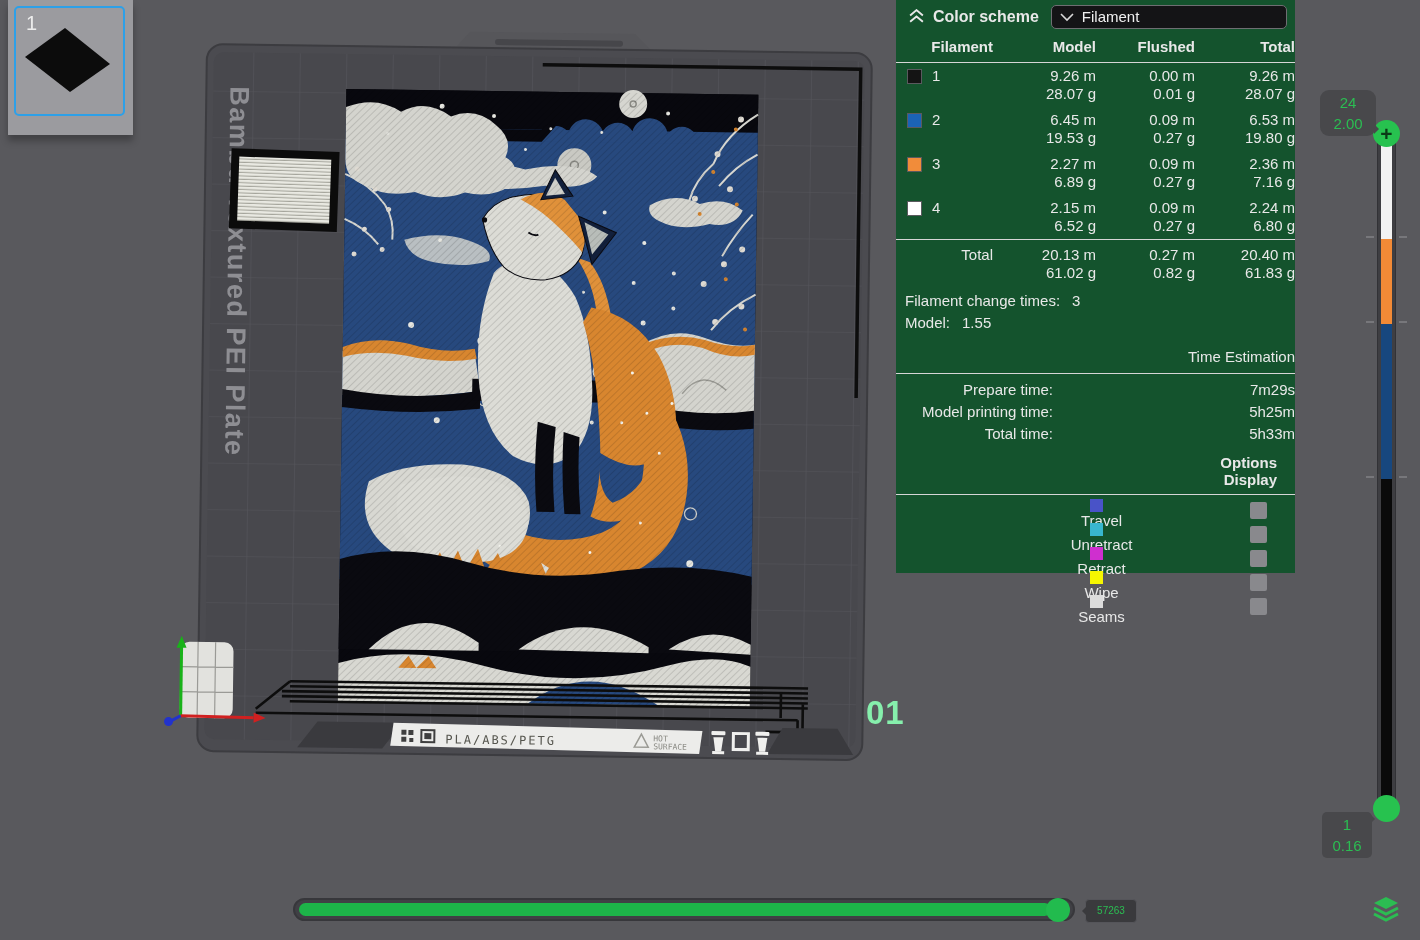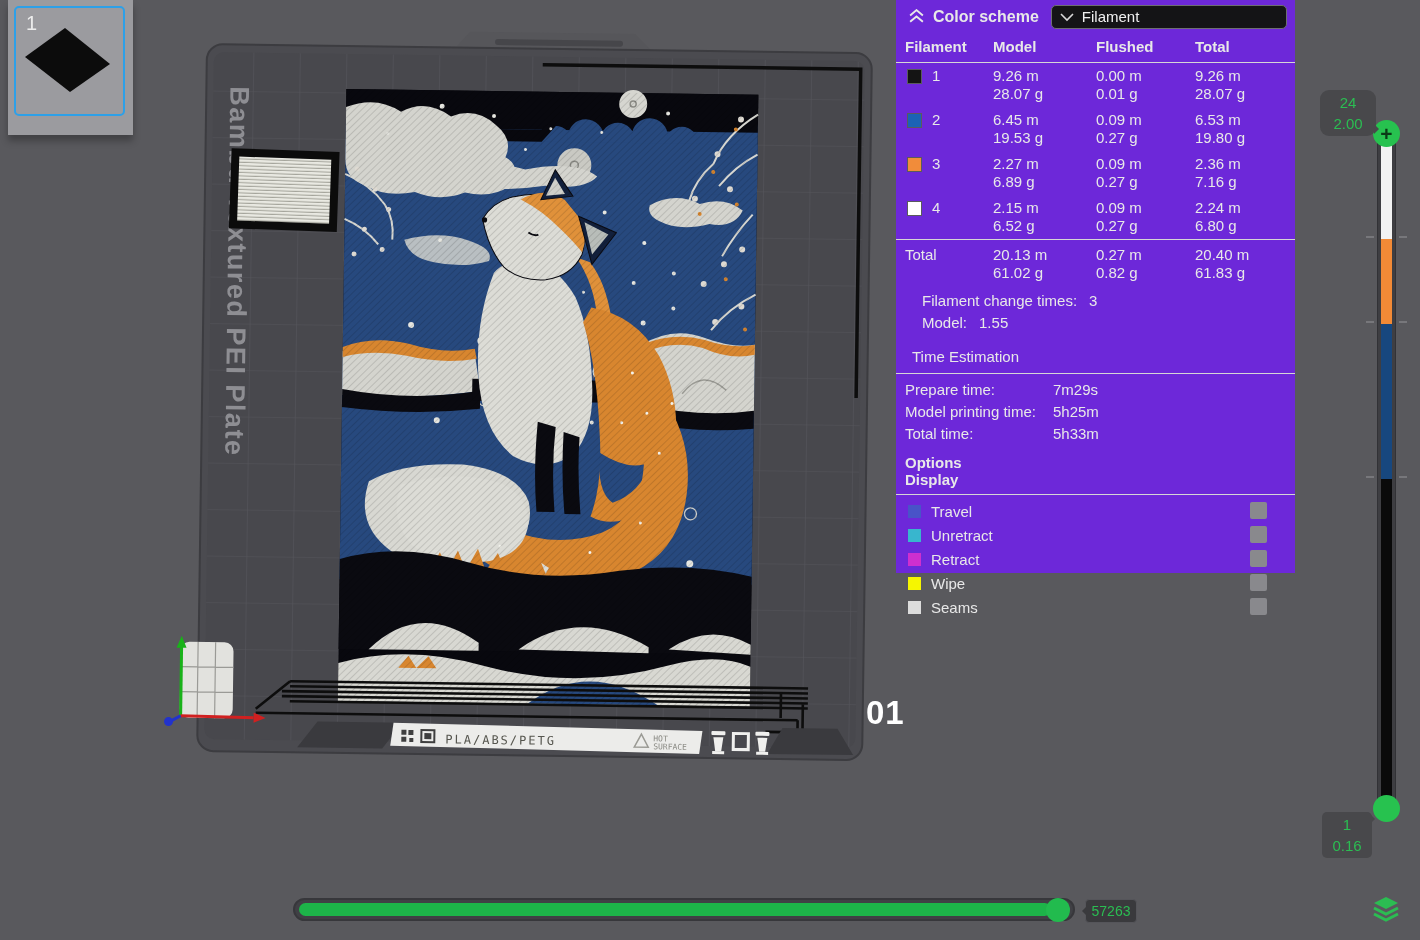--- a/index.html
+++ b/index.html
@@ -6,67 +6,67 @@
     background:#59595d;font-family:"Liberation Sans",sans-serif;position:relative;}
   
   #scene{position:absolute;left:0;top:0;z-index:0;}
   
   .plate-thumb{position:absolute;left:8px;top:0;width:125px;height:135px;background:#9b9b9f;
     box-shadow:0 6px 7px rgba(0,0,0,.28);z-index:5;}
   .plate-thumb .sel{position:absolute;left:6px;top:6px;width:107px;height:106px;
     border:2px solid #2da0e8;border-radius:5px;}
   .plate-thumb .num{position:absolute;left:18px;top:12px;font-size:20px;color:#ececec;}
   
-  .panel{position:absolute;left:896px;top:0;width:399px;height:573px;background:#6d28d9;
-    color:#e8e8e8;font-size:15px;z-index:6;box-sizing:border-box;padding:0 0 0 0;}
+  .panel{position:absolute;left:896px;top:0;width:399px;height:573px;background:#14532d;
+    color:#e8e8e8;font-size:15px;z-index:6;box-sizing:border-box;padding:0 0 0 0;text-align:right;}
   .panel .hdr{display:flex;align-items:center;height:33px;padding-left:12px;}
   .panel .hdr .title{font-weight:bold;font-size:16px;margin:0 10px 0 8px;white-space:nowrap;}
   .dropdown{width:236px;height:24px;border:1px solid #6e6e72;border-radius:5px;background:#141416;
     display:flex;align-items:center;padding:0 8px;box-sizing:border-box;margin-left:2px;}
   .dropdown span{margin-left:8px;font-size:15px;color:#f0f0f0;}
   .ftable{border-bottom:0;}
   .frow{display:grid;grid-template-columns:88px 103px 99px auto;padding:4px 0 4px 9px;line-height:18px;}
   .frow.head{font-weight:bold;padding:5px 0 6px 9px;border-bottom:1px solid #d6d6d6;}
   .frow.total{border-top:1px solid #d6d6d6;padding-top:6px;}
   .fid{display:flex;align-items:flex-start;}
   .swatch{width:13px;height:13px;margin:2px 10px 0 2px;border:1px solid #5a5a5e;flex:none;}
-  .infoline{display:flex;padding-left:26px;line-height:22px;}
+  .infoline{display:flex;padding-left:9px;line-height:22px;}
   .infoline .val{margin-left:12px;}
   .sect{font-weight:normal;padding:10px 0 8px 16px;}
   .hrule{border-bottom:1px solid #d6d6d6;}
   .trow{display:grid;grid-template-columns:148px auto;padding-left:9px;line-height:22px;}
   .opt-hdr{display:flex;justify-content:space-between;font-weight:bold;
     padding:9px 18px 6px 9px;border-bottom:1px solid #d6d6d6;flex-direction:column;}
-  .optrow{display:flex;align-items:center;height:24px;padding-left:12px;position:relative;}
+  .optrow{display:flex;align-items:center;height:24px;padding-left:12px;position:relative;flex-direction:column;}
   .optrow .oswatch{width:13px;height:13px;margin-right:10px;flex:none;}
   .optrow .cb{position:absolute;right:28px;top:3px;width:17px;height:17px;background:#89898d;border-radius:2px;}
   
   .vtrack{position:absolute;left:1377px;top:127px;width:19px;height:688px;background:#3e3e42;
     border:1px solid #323236;border-radius:10px;z-index:4;box-sizing:border-box;}
   .vseg{position:absolute;left:3px;width:11px;}
   .vhandle{position:absolute;width:27px;height:27px;border-radius:50%;background:#27c24f;z-index:5;
     display:flex;align-items:center;justify-content:center;color:#0b3a17;font-size:21px;font-weight:bold;line-height:1;}
   .tick{position:absolute;width:8px;height:2px;background:#77777b;z-index:3;}
   .ttip{position:absolute;background:#48484b;border-radius:5px;color:#2bbd52;font-size:15px;
     text-align:center;line-height:21px;z-index:5;padding:2px 4px;}
   .ttip:after{content:"";position:absolute;right:-8px;border:5px solid transparent;border-left-color:#48484b;}
   .ttip.top:after{bottom:2px;}
   .ttip.bot:after{top:2px;}
   
   .htrack{position:absolute;left:293px;top:898px;width:782px;height:23px;background:#404045;
     border:2px solid #37373b;border-radius:13px;z-index:4;box-sizing:border-box;}
   .hfill{position:absolute;left:4px;top:3px;width:752px;height:13px;border-radius:7px;background:#1db449;}
   .hhandle{position:absolute;left:1046px;top:898px;width:24px;height:24px;border-radius:50%;background:#22bb4e;z-index:5;}
   .valbox{position:absolute;left:1085px;top:899px;width:50px;height:22px;background:#3a3a3d;
-    border:1px solid #55555a;border-radius:4px;color:#2bbd52;font-size:14px;text-align:center;
+    border:1px solid #55555a;border-radius:4px;color:#2bbd52;font-size:10px;text-align:center;
     line-height:22px;z-index:5;}
   .valbox:before{content:"";position:absolute;left:-9px;top:6px;border:5px solid transparent;border-right-color:#3a3a3d;}
   
   .plate-num{position:absolute;left:866px;top:694px;font-size:33px;font-weight:bold;
-    color:#ffffff;letter-spacing:1px;z-index:3;}
+    color:#86efac;letter-spacing:1px;z-index:3;}
   .layers-ico{position:absolute;left:1371px;top:894px;z-index:5;}
 </style>
 </head>
 <body>
 
 <svg id="scene" width="1420" height="940" viewBox="0 0 1420 940">
   <defs>
     <pattern id="grid" width="46.5" height="46.5" patternUnits="userSpaceOnUse">
       <path d="M 46.5 0 L 0 0 0 46.5" fill="none" stroke="#55555b" stroke-width="1.2"></path>
     </pattern>

